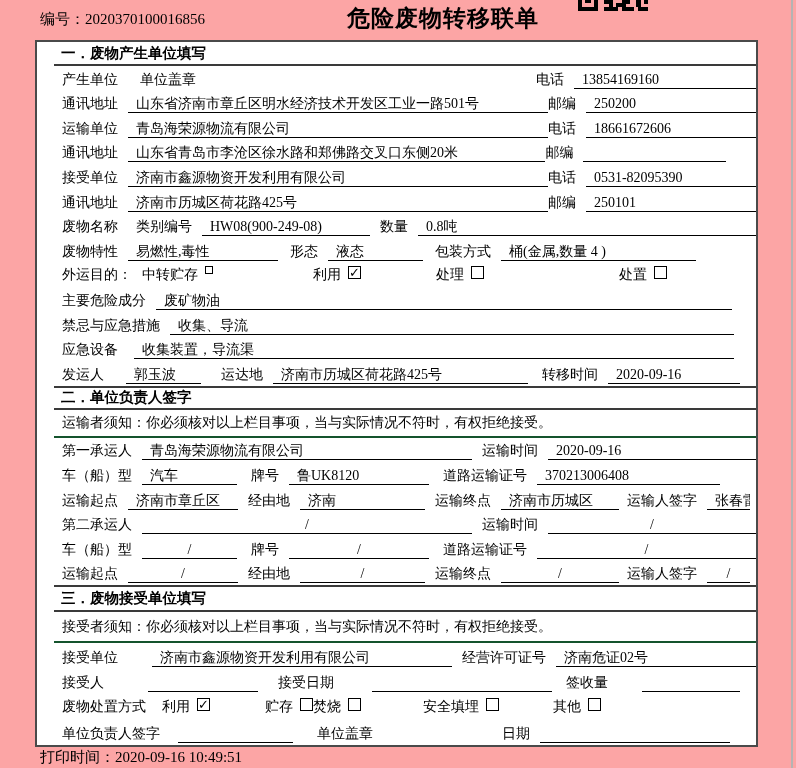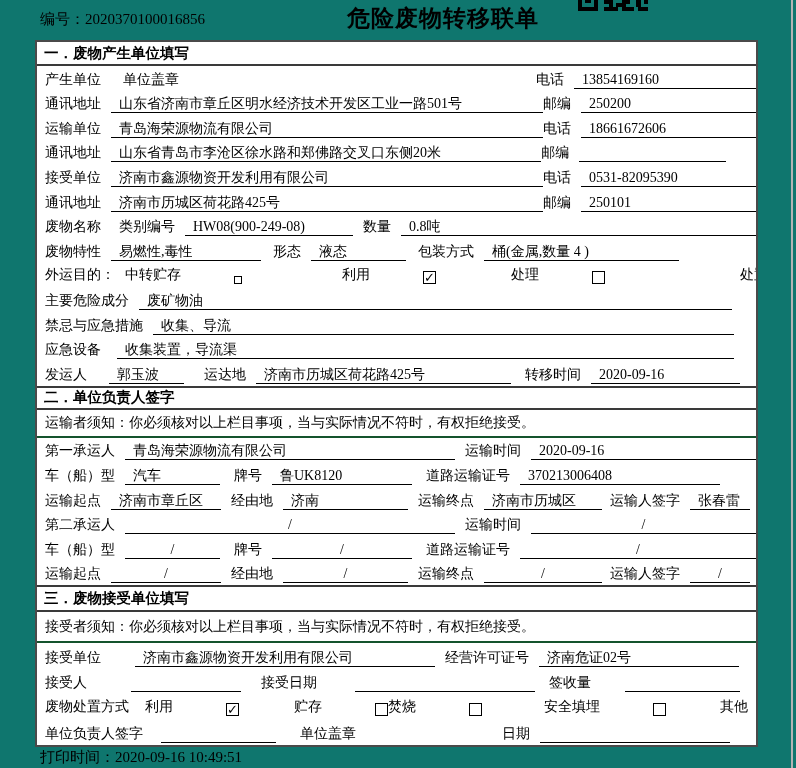--- a/index.html
+++ b/index.html
@@ -1,43 +1,43 @@
 <!DOCTYPE html>
 <html><head>
 <meta charset="utf-8">
 <style>
   * { margin:0; padding:0; box-sizing:border-box; }
   html,body { width:796px; height:768px; background:#fff; overflow:hidden; }
   body { font-family:"Liberation Serif","DejaVu Serif",serif; color:#000; font-size:14px; position:relative; }
-  .sheet { position:absolute; inset:0; background:#0f766e; }
+  .sheet { position:absolute; inset:0; background:#fca5a5; }
   .page-edge { position:absolute; right:3px; top:0; width:2px; height:768px; background:#b4b4b4; }
   .doc-no { position:absolute; left:40px; top:10px; font-size:15px; white-space:nowrap; }
   .title { position:absolute; left:90px; right:0; top:3px; text-align:center;
            font-family:"Liberation Sans","DejaVu Sans",sans-serif; font-weight:bold;
            font-size:23px; letter-spacing:1px; }
   .qr { position:absolute; left:578px; top:0; }
   .form { position:absolute; left:35px; top:40px; width:723px; height:707px;
-          border:2px solid #4a4a4a; overflow:hidden; background:#fff; }
+          border:2px solid #4a4a4a; overflow:hidden; background:#fff;padding-left:17px; }
   .sec-h { display:flex; align-items:center; height:24px; padding-left:7px;
            font-family:"Liberation Sans","DejaVu Sans",sans-serif; font-weight:bold;
            font-size:14.5px; border-bottom:2px solid #3a3a3a; }
   .h27 { height:27px; }
   .bt { border-top:2px solid #3a3a3a; }
   .notice { display:flex; align-items:center; height:28px; padding-left:8px; border-bottom:2px solid #14532d; }
   .h31 { height:31px;font-family:Liberation Mono, monospace; }
   .row { display:flex; align-items:flex-end; height:24.6px; padding:0 0 2px 8px; }
   .row-opts { display:flex; align-items:center; height:24.6px; padding-left:8px; }
   .h254 { height:25.4px; }
   .lbl { white-space:nowrap; margin-right:10px; }
   .u { border-bottom:1px solid #000; height:19px; line-height:19px; padding-left:8px;
        white-space:nowrap; overflow:hidden; display:block; }
   .sp { flex:1; }
   .grow { flex:1; }
   .ctr { text-align:center; padding-left:0; }
-  .opt { display:inline-flex; align-items:flex-end; white-space:nowrap;gap:46px; }
+  .opt { display:inline-flex; align-items:flex-start; white-space:nowrap; }
   .cb { width:13px; height:13px; border:1px solid #000; margin-left:7px; display:inline-block;
         text-align:center; font-size:13px; line-height:11px; }
   .cb i, .cb-sm i { font-style:normal; }
   .cb-sm { width:8px; height:8px; border:1px solid #000; margin-left:7px; display:inline-block;
            font-size:0; line-height:0; }
   .print-time { position:absolute; left:40px; top:748px; font-size:15px; white-space:nowrap; }
   .w75{width:75px}.w95{width:95px}.w110{width:110px}.w115{width:115px}.w118{width:118px}
   .w125{width:125px}.w140{width:140px}.w150{width:150px}.w168{width:168px}.w178{width:178px}
   .w180{width:180px}.w182{width:182px}.w190{width:190px}.w195{width:195px}.w200{width:200px}
   .w215{width:215px}.w255{width:255px}.w295{width:295px}.w300{width:300px}.w330{width:330px}

